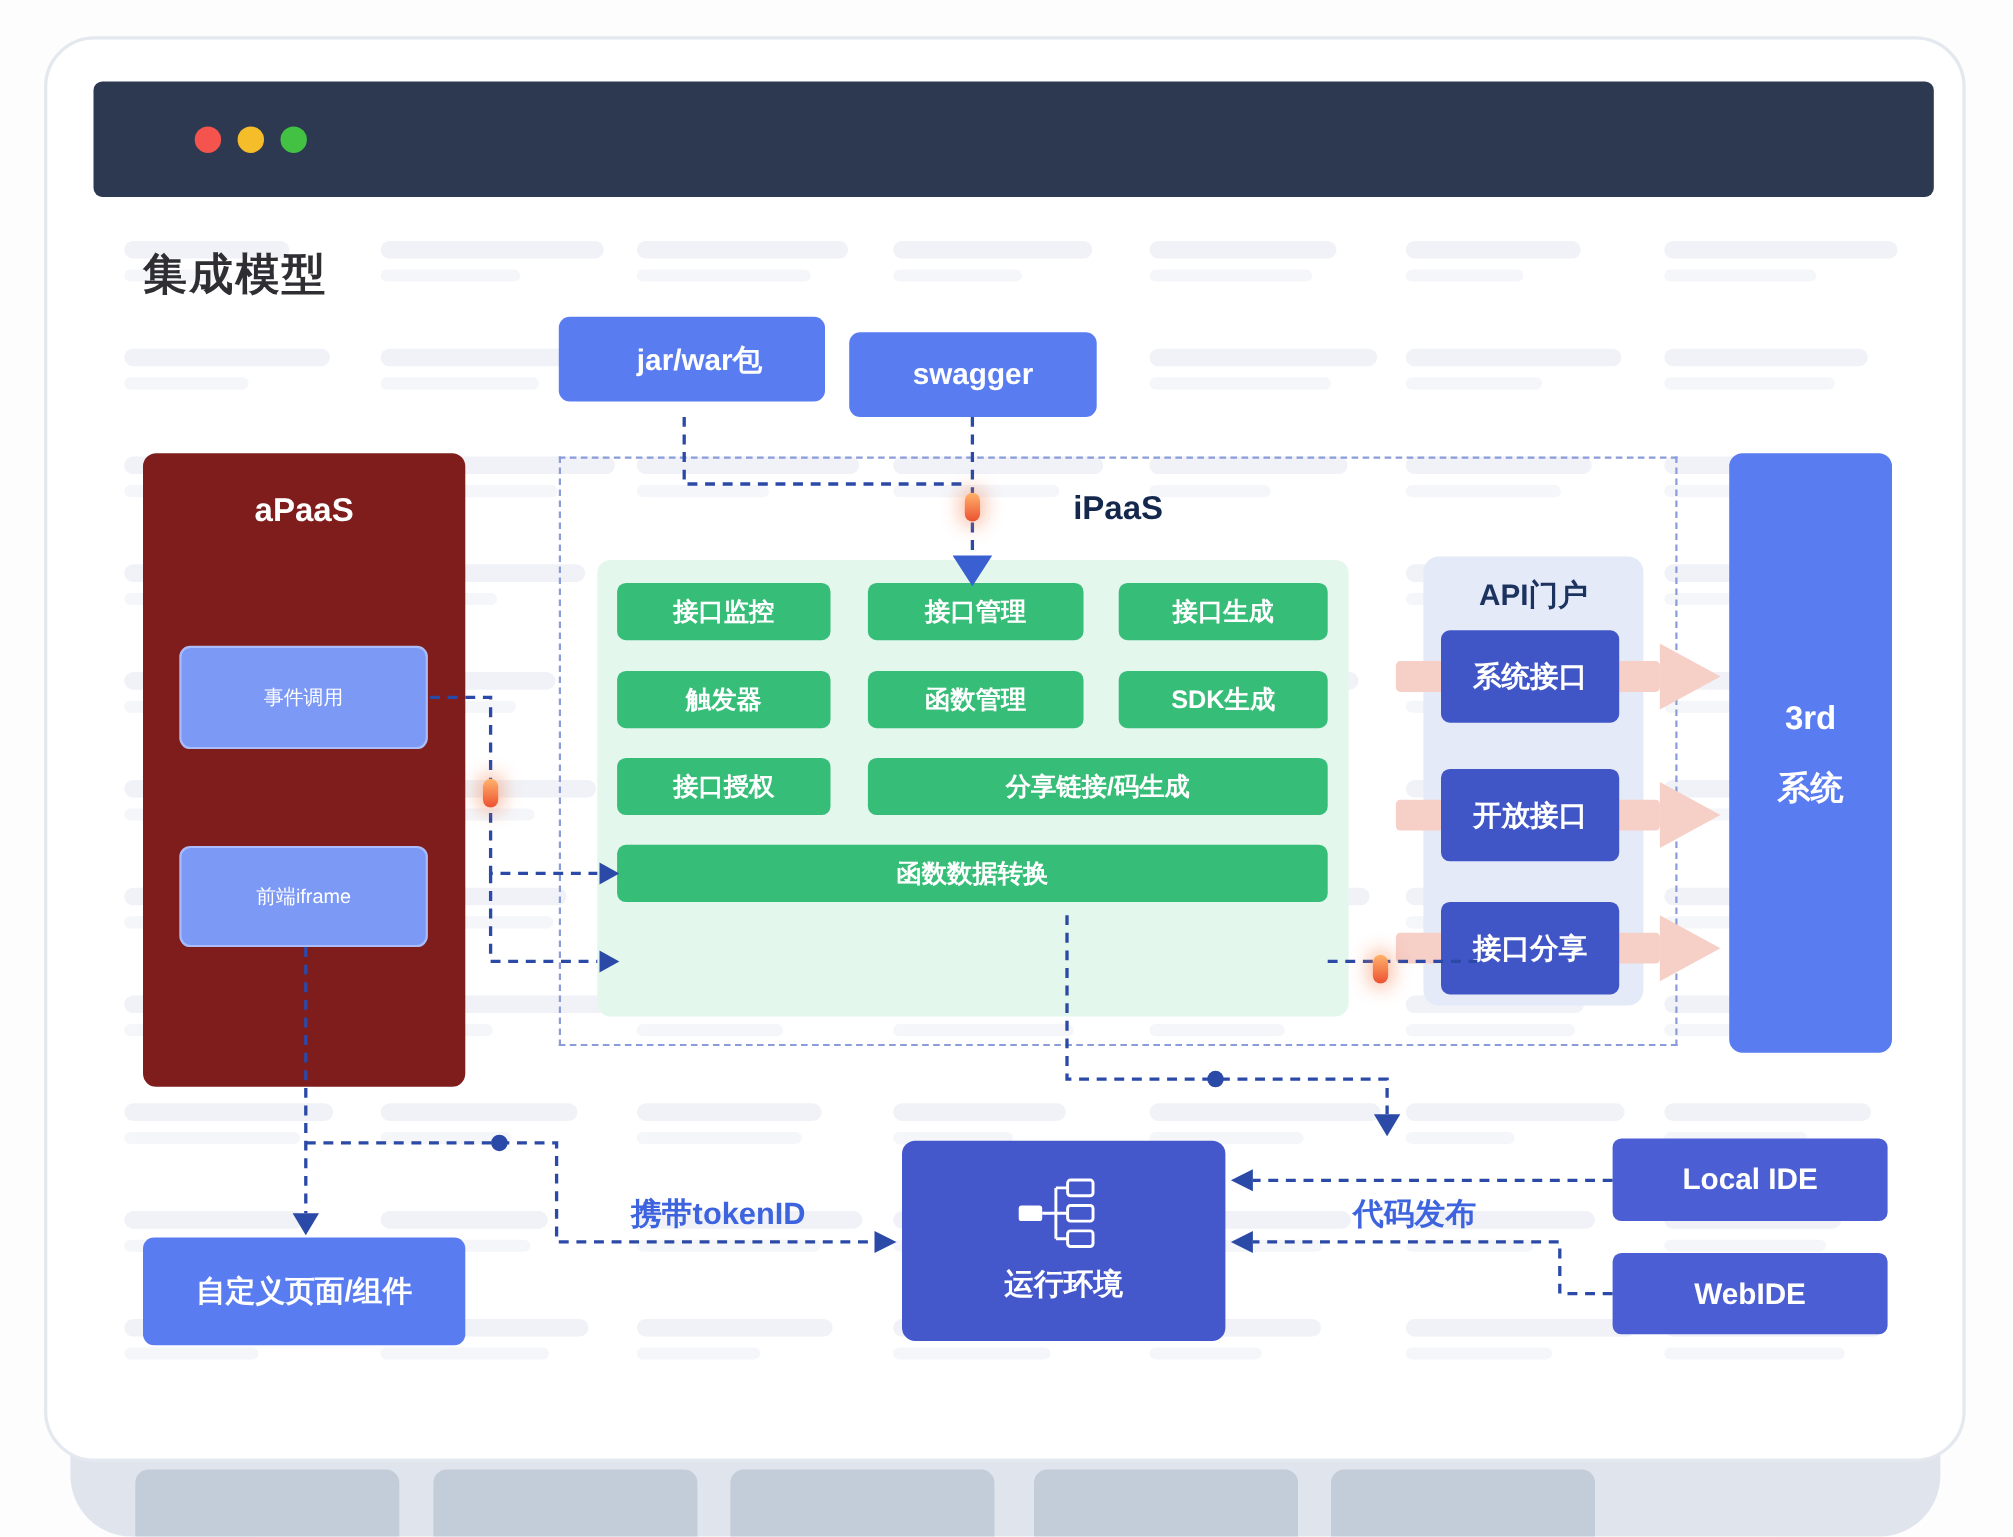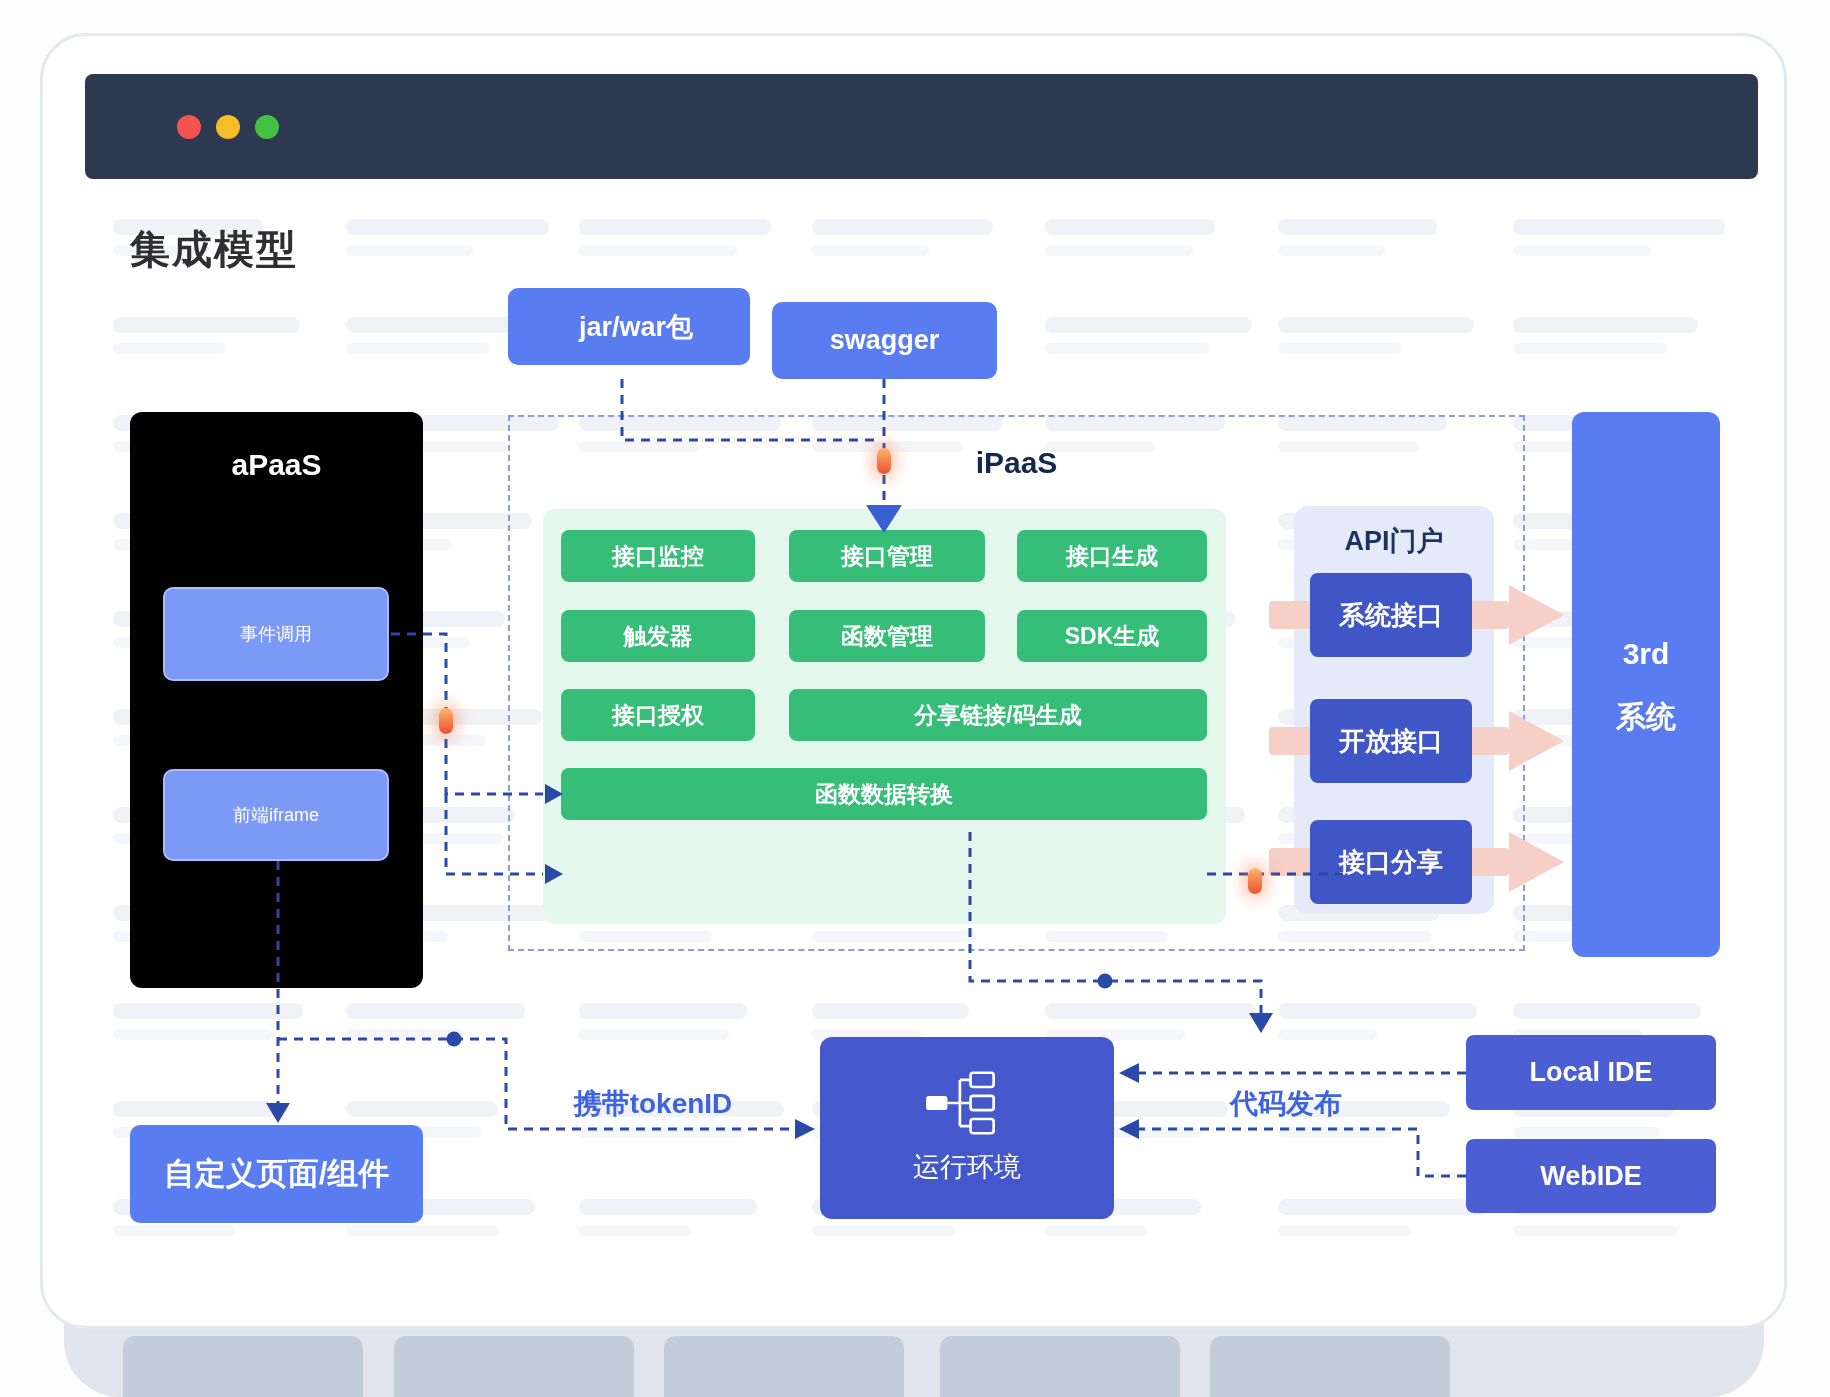--- a/index.html
+++ b/index.html
@@ -31,21 +31,21 @@
   .page-title{position:absolute;left:87px;top:186px;font-size:40px;font-weight:bold;
               color:#2e2e33;letter-spacing:2px;}
 
   .node{position:absolute;display:flex;align-items:center;justify-content:center;
         color:#fff;border-radius:10px;font-weight:600;}
   .blue{background:#5a7cf1;}
   .f27{font-size:27px;}
 
   
   .apaas{position:absolute;left:87px;top:376px;width:293px;height:576px;
-         background:#000000;border-radius:12px;}
+         background:#7f1d1d;border-radius:12px;}
   .apaas-title{position:absolute;top:36px;width:100%;text-align:center;
                font-size:30px;font-weight:bold;color:#fff;}
   .apaas-item{position:absolute;left:33px;width:226px;background:#7d99f6;
               border:2px solid #aabdfa;border-radius:10px;color:#fff;font-size:18px;
               display:flex;align-items:center;justify-content:center;box-sizing:border-box;}
 
   
   .ipaas{position:absolute;left:465px;top:379px;width:1017px;height:536px;
          border:2px dashed #8a9cd9;box-sizing:border-box;}
   .ipaas-title{position:absolute;left:465px;top:410px;width:1017px;text-align:center;
@@ -66,23 +66,23 @@
               display:flex;align-items:center;justify-content:center;z-index:2;}
   .pink-svg{position:absolute;left:-30px;top:0;width:312px;height:408px;z-index:1;overflow:visible;}
 
   .third{position:absolute;left:1529px;top:376px;width:148px;height:545px;
          background:#5a7cf1;border-radius:12px;color:#fff;font-size:30px;font-weight:bold;
          display:flex;flex-direction:column;align-items:center;justify-content:center;line-height:2.1;}
 
   .runtime{position:absolute;left:777px;top:1001px;width:294px;height:182px;
            background:#4457cb;border-radius:12px;color:#fff;
            display:flex;flex-direction:column;align-items:center;justify-content:center;gap:14px;}
-  .runtime-label{font-size:27px;font-weight:400;}
-
-  .custom{position:absolute;left:87px;top:1089px;width:293px;height:98px;font-size:31px;}
+  .runtime-label{font-size:27px;font-weight:700;}
+
+  .custom{position:absolute;left:87px;top:1089px;width:293px;height:98px;font-size:27px;}
   .ide{position:absolute;left:1423px;width:250px;background:#4c5ed4;border-radius:8px;
        color:#fff;font-size:27px;font-weight:600;display:flex;align-items:center;justify-content:center;}
 
   .edge-label{position:absolute;transform:translate(-50%,-50%);font-size:28px;
               font-weight:bold;color:#3d63de;white-space:nowrap;z-index:32;}
 
   .connectors{position:absolute;left:0;top:0;width:1747px;height:1296px;z-index:30;pointer-events:none;}
 
   .spark{position:absolute;width:14px;height:26px;border-radius:8px;z-index:35;
          transform:translate(-50%,-50%);

